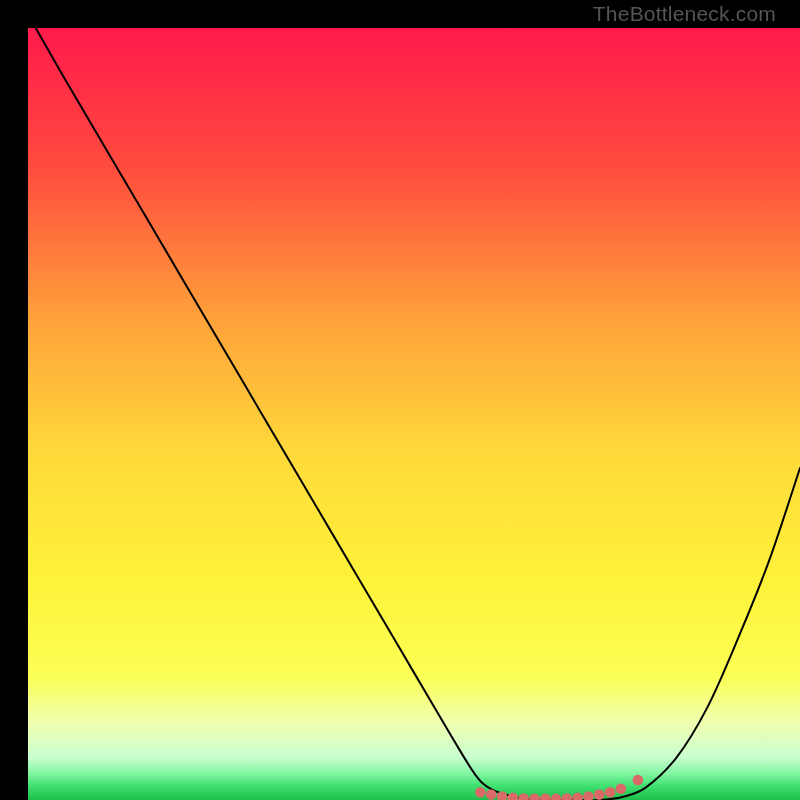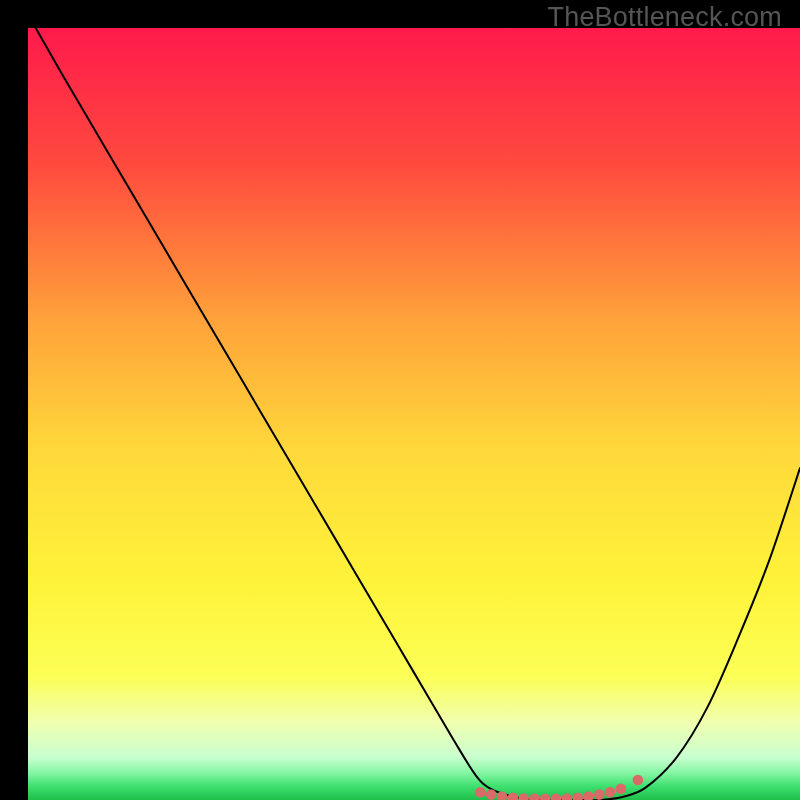--- a/index.html
+++ b/index.html
@@ -22,23 +22,23 @@
   .plot {
     position: absolute;
     left: 14px;
     top: 14px;
     width: 772px;
     height: 772px;
   }
   .watermark {
     position: absolute;
     top: 2px;
-    right: 18px;
+    right: 24px;
     color: #555;
-    font-size: 27px;
+    font-size: 21px;
     font-weight: 500;
     letter-spacing: 0.2px;
     user-select: none;
   }
 </style>
 </head>
 <body>
 
 <div class="frame">
   <svg class="plot" viewBox="0 0 772 772" width="772" height="772" preserveAspectRatio="none">

